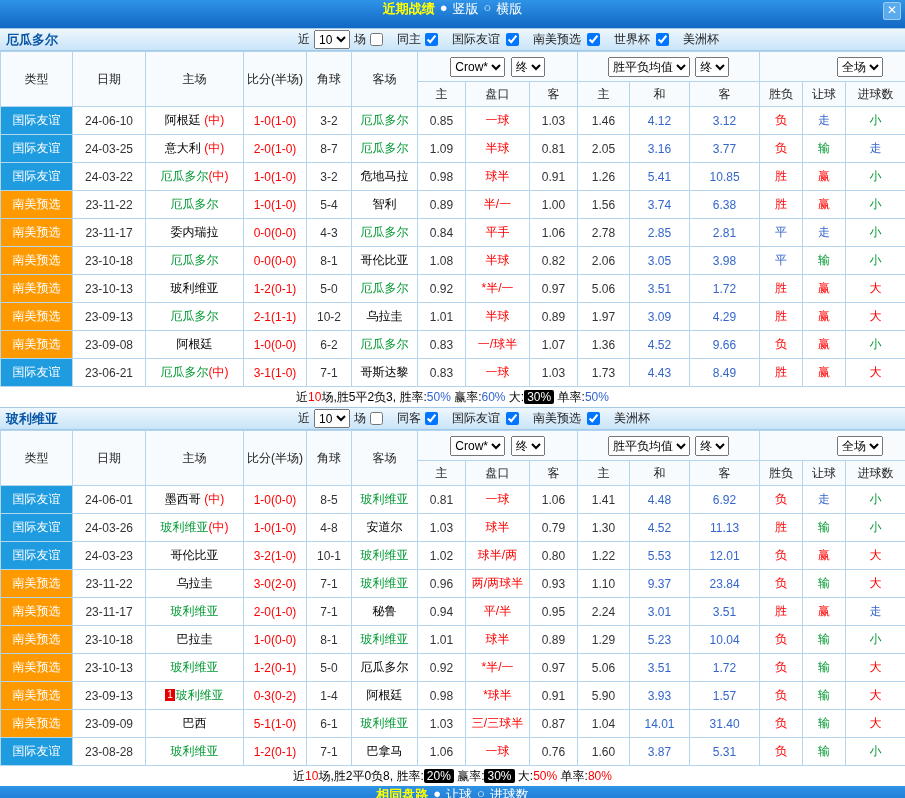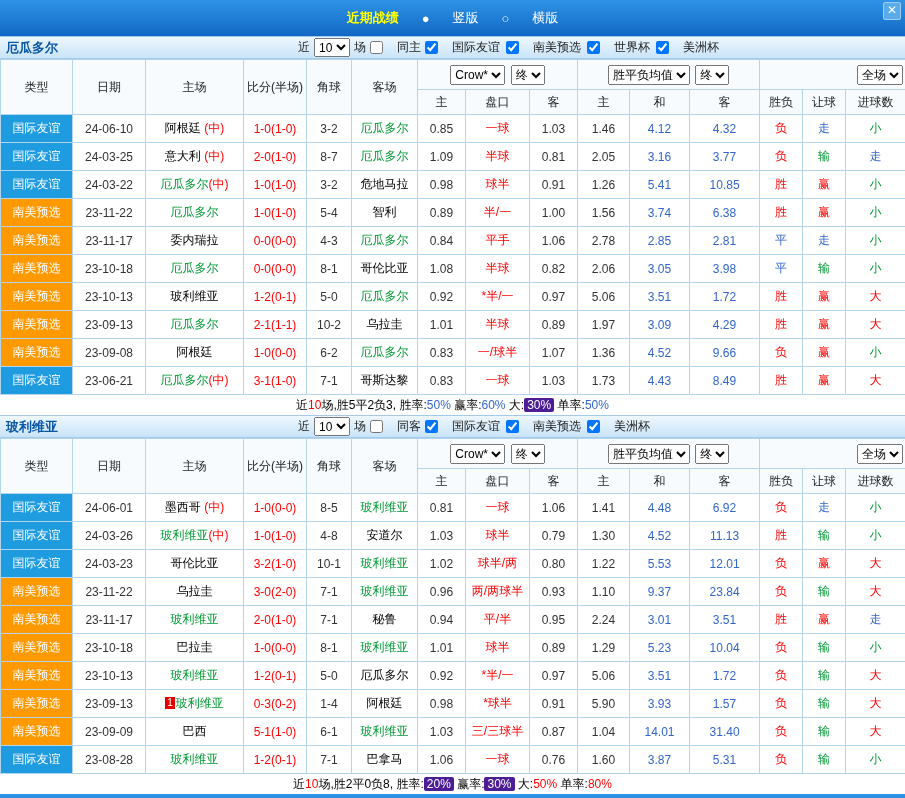--- a/index.html
+++ b/index.html
@@ -1,21 +1,21 @@
 <!DOCTYPE html>
 <html><head>
 <meta charset="utf-8">
 <style>
   *{margin:0;padding:0;box-sizing:border-box}
   html,body{background:#fff}
   body{font-family:"Liberation Sans","DejaVu Sans",sans-serif;font-size:12px;color:#333}
   .window{width:905px;height:798px;overflow:hidden;background:#fff;position:relative}
 
   
-  .bar{height:36px;background:linear-gradient(#2f93e6,#1168c4);color:#fff;display:flex;align-items:center;justify-content:center;position:relative;font-size:13px;gap:23px}
+  .bar{height:28px;background:linear-gradient(#2f93e6,#1168c4);color:#fff;display:flex;align-items:flex-start;justify-content:center;position:relative;font-size:13px;gap:5px}
   .bar .bar-title{color:#ffff00;font-weight:bold}
   .bar .radio{cursor:pointer}
   .close-btn{position:absolute;right:4px;top:2px;width:18px;height:18px;background:#5aabec;border:1px solid #9dcdf4;border-radius:2px;color:#fff;text-align:center;line-height:15px;font-size:12px;font-weight:bold;cursor:pointer}
 
   
   .sec-header{height:23px;background:linear-gradient(#eef7fe,#c9e4f8);border-top:1px solid #a3cbe9;border-bottom:1px solid #a3cbe9;display:flex;align-items:center;position:relative}
   .sec-title{font-weight:bold;color:#0a57a5;font-size:13px;margin-left:6px}
   .filter{position:absolute;left:298px;display:flex;align-items:center;gap:4px;color:#222;white-space:nowrap}
   .filter select{height:19px;font-size:12px}
   .filter label{display:inline-flex;align-items:center;gap:14px;cursor:pointer}
@@ -23,37 +23,37 @@
   .comps{display:inline-flex;align-items:center;gap:6px}
 
   
   table{border-collapse:collapse;table-layout:fixed;width:905px}
   th,td{border:1px solid #b3d5ee;text-align:center;font-weight:normal;overflow:hidden;white-space:nowrap;font-size:12px}
   thead th{background:#f7fbfe;color:#222}
   tr.h1 th{height:30px}
   tr.h2 th{height:25px}
   tbody td{height:28px;background:#fff}
   th.ctrl select{height:20px;font-size:12px;margin:0 1px}
-  th.ctrl-right{text-align:right;padding-right:1px}
+  th.ctrl-right{text-align:right;padding-right:21px}
 
   td.type{padding:0}
   .type-in{height:27px;line-height:27px;color:#fff}
   .t-blue{background:#1f9ce0}
   .t-orange{background:#ff9900}
 
   .c-k{color:#000000}
   .c-red{color:#ff0000}
   .c-green{color:#009933}
   .c-blue{color:#3366cc}
   .badge{display:inline-block;background:#e60000;color:#fff;font-size:10px;line-height:12px;padding:0 2px;margin-right:1px;vertical-align:1px}
 
   
   .summary{height:20px;display:flex;align-items:center;justify-content:center}
   .summary span{white-space:pre}
-  .chip{background:#4c1d95;color:#fff;padding:0 3px;border-radius:2px}
+  .chip{background:#000000;color:#fff;padding:0 3px;border-radius:2px}
 </style>
 </head>
 <body>
 
 <div class="window">
 
   <div class="bar">
     <span class="bar-title">近期战绩</span>
     <span class="radio">●</span>
     <span class="radio">竖版</span>
@@ -151,21 +151,21 @@
           <td>24-06-10</td>
           <td><span class="c-k">阿根廷 </span><span class="c-red">(中)</span></td>
           <td class="c-red">1-0(1-0)</td>
           <td>3-2</td>
           <td><span class="c-green">厄瓜多尔</span></td>
           <td>0.85</td>
           <td class="c-red">一球</td>
           <td>1.03</td>
           <td>1.46</td>
           <td class="c-blue">4.12</td>
-          <td class="c-blue">4.32</td>
+          <td class="c-blue">3.12</td>
           <td class="c-red">负</td>
           <td class="c-blue">走</td>
           <td class="c-green">小</td>
         </tr>
         <tr>
           <td class="type">
             <div class="type-in t-blue">国际友谊</div>
           </td>
           <td>24-03-25</td>
           <td><span class="c-k">意大利 </span><span class="c-red">(中)</span></td>

